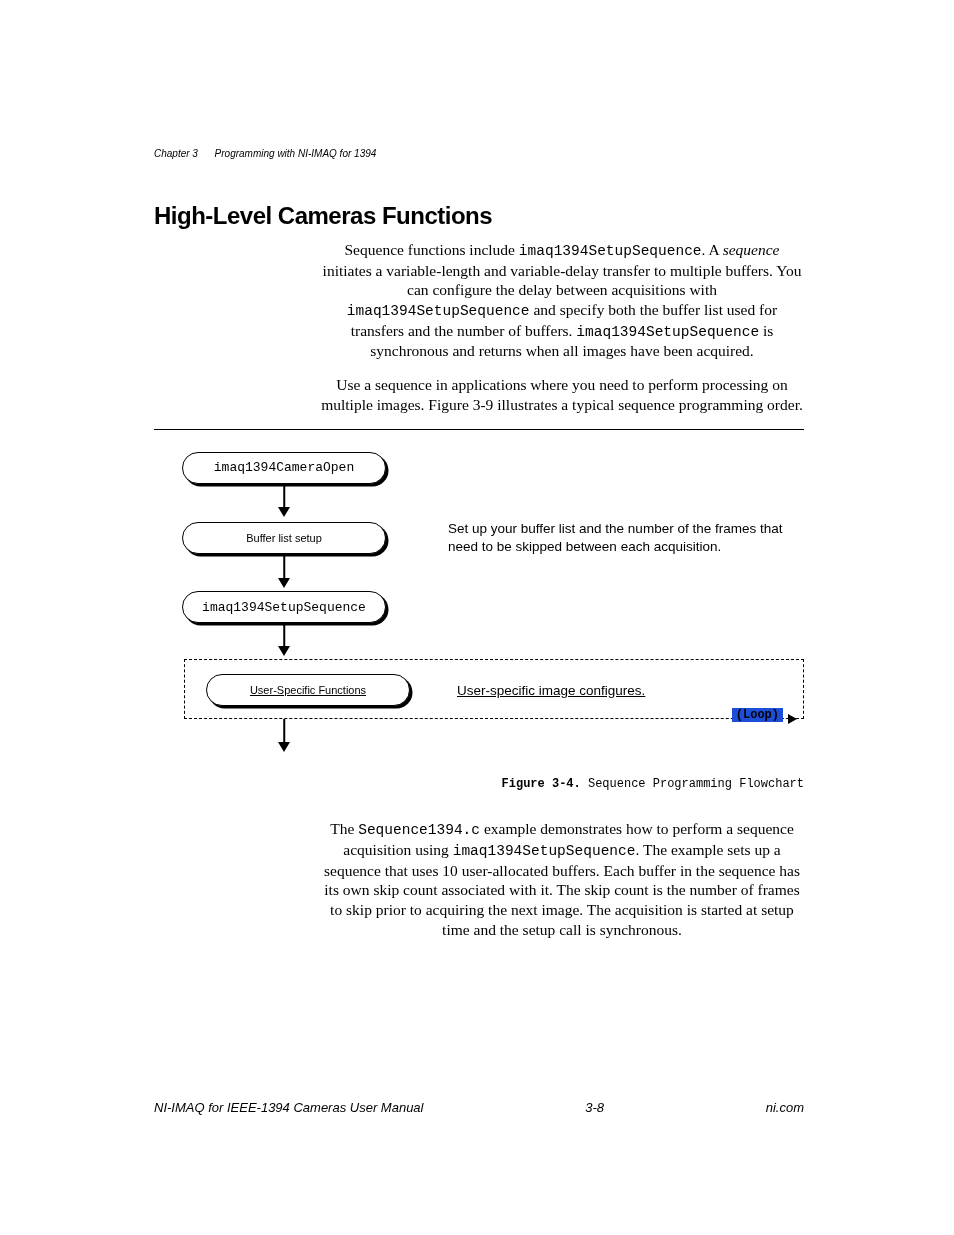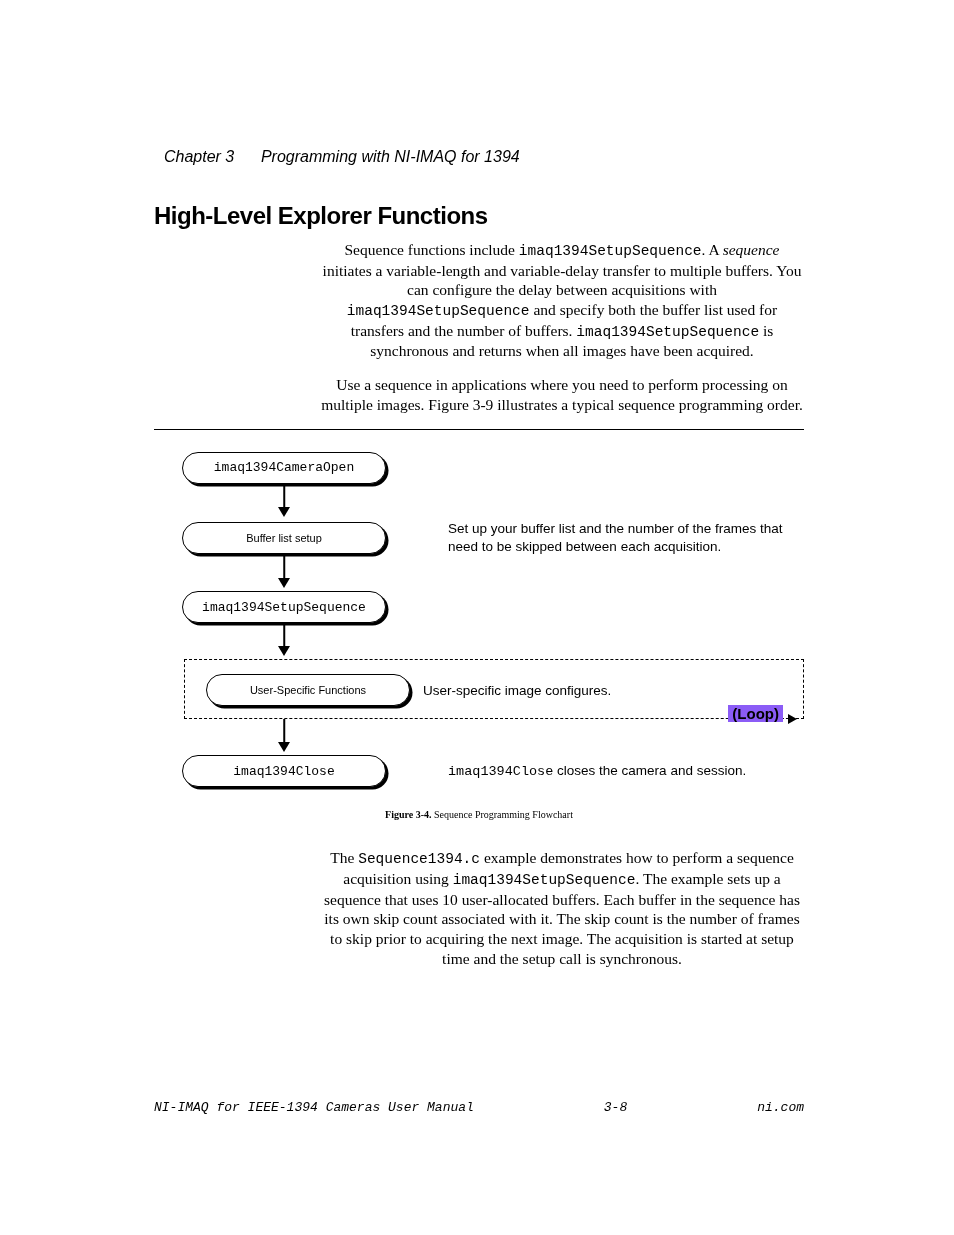--- a/index.html
+++ b/index.html
@@ -15,24 +15,24 @@
   }
   .page {
     padding: 150px 150px 0 154px;
     box-sizing: border-box;
     position: relative;
     height: 100%;
   }
   .running-head {
     font-style: italic;
     font-family: Arial, Helvetica, sans-serif;
-    font-size: 16px;
+    font-size: 10px;
     position: absolute;
     top: 148px;
-    left: 164px;
+    left: 154px;
   }
   h2.section {
     font-family: Arial, Helvetica, sans-serif;
     font-weight: 700;
     letter-spacing: -0.5px;
     font-size: 24px;
     margin: 52px 0 10px 0;
   }
   .body-col {
     margin-left: 166px;
@@ -115,77 +115,79 @@
   .desc .mono { font-size: 13.5px; }
   .loop-box {
     border: 1.3px dashed #000;
     margin: 0 0 0 30px;
     padding: 14px 8px 12px 8px;
     position: relative;
   }
   .loop-box .inner-row {
     display: flex;
     align-items: center;
+    gap: 34px;
+    text-decoration: underline;
   }
   .loop-box .node-col2 {
     flex: 0 0 230px;
     display: flex;
     justify-content: center;
   }
   .loop-label {
     position: absolute;
     right: 20px;
     bottom: -4px;
-    font-family: Liberation Sans, sans-serif;
+    font-family: Liberation Mono, monospace;
     font-weight: 700;
-    font-size: 15px;
-    background: #8b5cf6;
+    font-size: 12px;
+    background: #1d4ed8;
     padding: 0 4px;
   }
   .loop-arrow {
     position: absolute;
     right: 6px;
     bottom: -6px;
     width: 0; height: 0;
     border-top: 5px solid transparent;
     border-bottom: 5px solid transparent;
     border-left: 9px solid #000;
   }
   .fig-caption {
-    text-align: center;
-    font-family: Liberation Serif, serif;
-    font-size: 10px;
+    text-align: right;
+    font-family: Liberation Mono, monospace;
+    font-size: 12px;
     margin-top: 22px;
     margin-bottom: 14px;
   }
   .fig-caption b { font-weight: 700; }
   .footer {
     position: absolute;
     bottom: 120px;
     left: 154px;
     right: 150px;
     display: flex;
     justify-content: space-between;
-    font-family: Liberation Mono, monospace;
+    font-family: Liberation Sans, sans-serif;
     font-style: italic;
     font-size: 13px;
   }
   .footer .center { font-style: italic; text-align: center; }
 </style>
 </head>
 <body>
 
 <div class="page">
 
   <div class="running-head">
     <span>Chapter 3</span>&nbsp;&nbsp;&nbsp;&nbsp;&nbsp;
     <span>Programming with NI-IMAQ for 1394</span>
   </div>
 
-  <h2 class="section">High-Level Explorer Functions</h2>
+  <h2 class="section">High-Level Cameras Functions</h2>
 
   <div class="body-col">
     <p>
       <span>Sequence functions include </span><code class="mono">imaq1394SetupSequence</code><span>. A </span><i>sequence</i><span> initiates a variable-length and variable-delay transfer to multiple buffers. You can configure the delay between acquisitions with </span><code class="mono">imaq1394SetupSequence</code><span> and specify both the buffer list used for transfers and the number of buffers. </span><code class="mono">imaq1394SetupSequence</code><span> is synchronous and returns when all images have been acquired.</span>
     </p>
     <p>Use a sequence in applications where you need to perform processing on multiple images. Figure 3-9 illustrates a typical sequence programming order.</p>
   </div>
 
   <div class="figure-area">
 
@@ -237,28 +239,20 @@
       <span class="loop-arrow"></span>
     </div>
 
     <div class="row">
         <div class="arrow-col">
           <div class="arrow"></div>
         </div>
         <div class="desc"></div>
       </div>
 
-    <div class="row">
-      <div class="node-col">
-        <div class="node mono">imaq1394Close</div>
-      </div>
-      <div class="desc">
-        <span class="mono">imaq1394Close</span><span> closes the camera and session.</span>
-      </div>
-    </div>
 
     <div class="fig-caption">
       <b>Figure 3-4.</b><span>  Sequence Programming Flowchart</span>
     </div>
   </div>
 
   <div class="body-col">
     <p>
       <span>The </span><code class="mono">Sequence1394.c</code><span> example demonstrates how to perform a sequence acquisition using </span><code class="mono">imaq1394SetupSequence</code><span>. The example sets up a sequence that uses 10 user-allocated buffers. Each buffer in the sequence has its own skip count associated with it. The skip count is the number of frames to skip prior to acquiring the next image. The acquisition is started at setup time and the setup call is synchronous.</span>
     </p>

